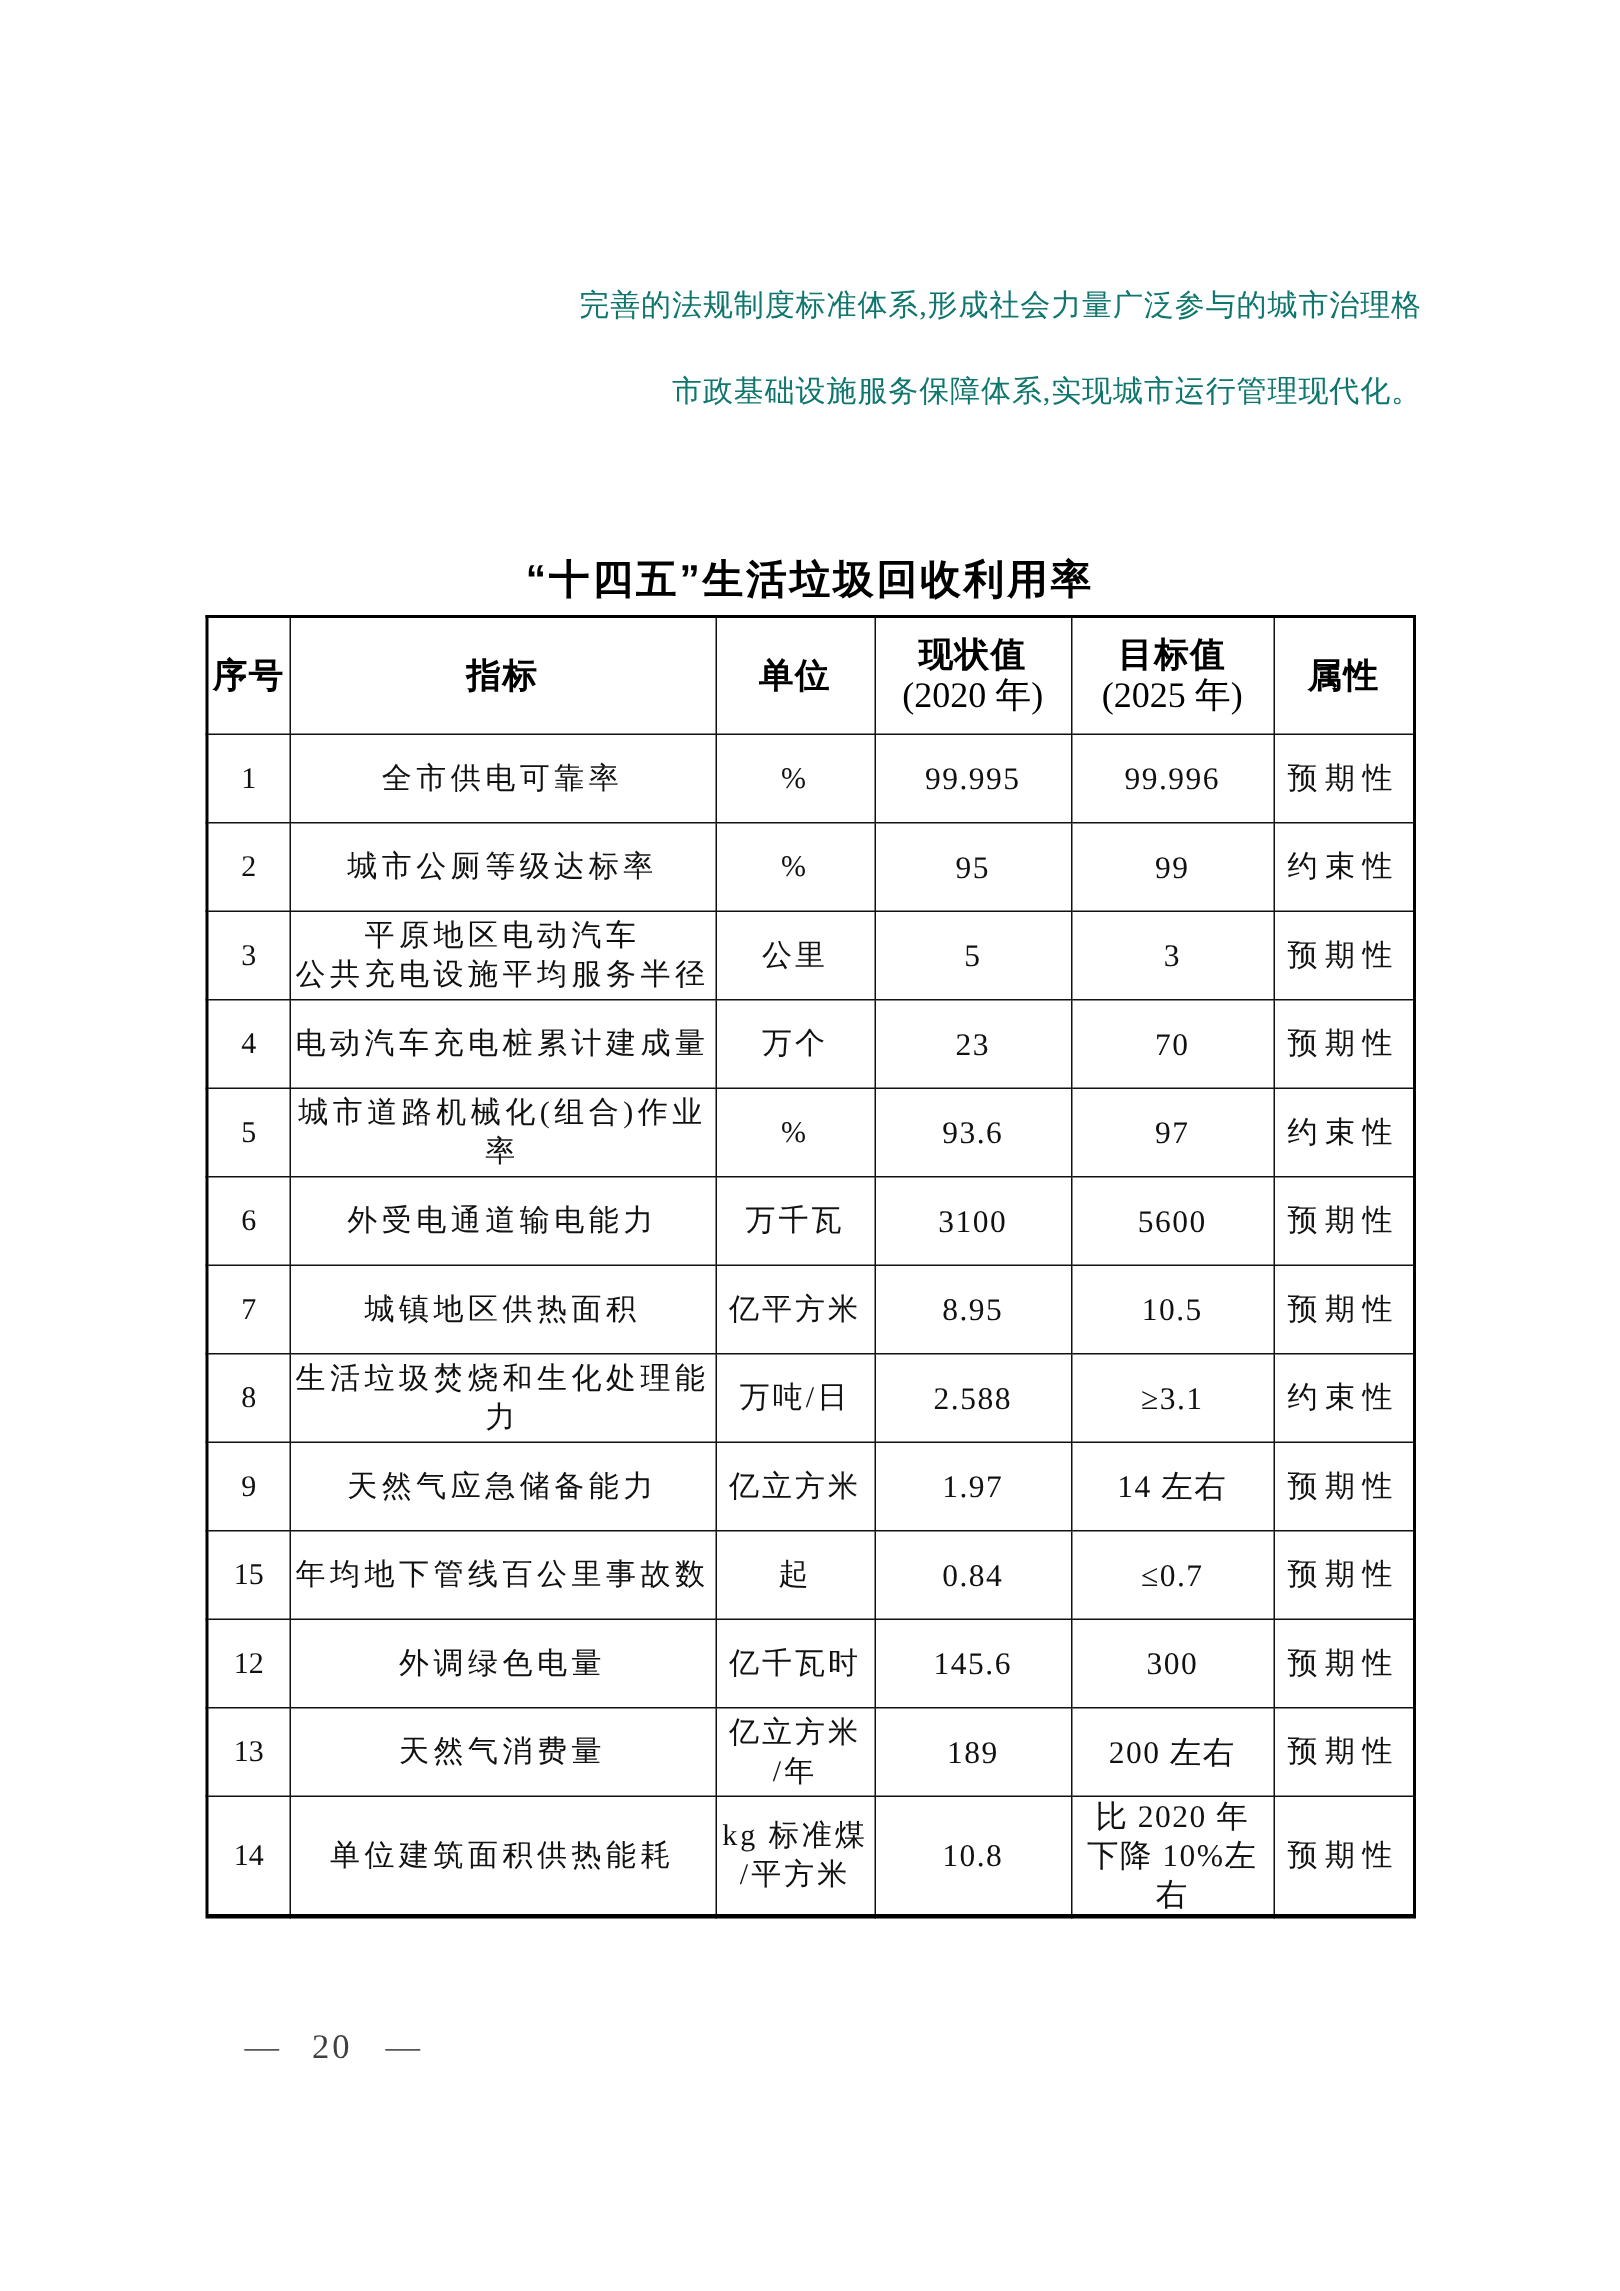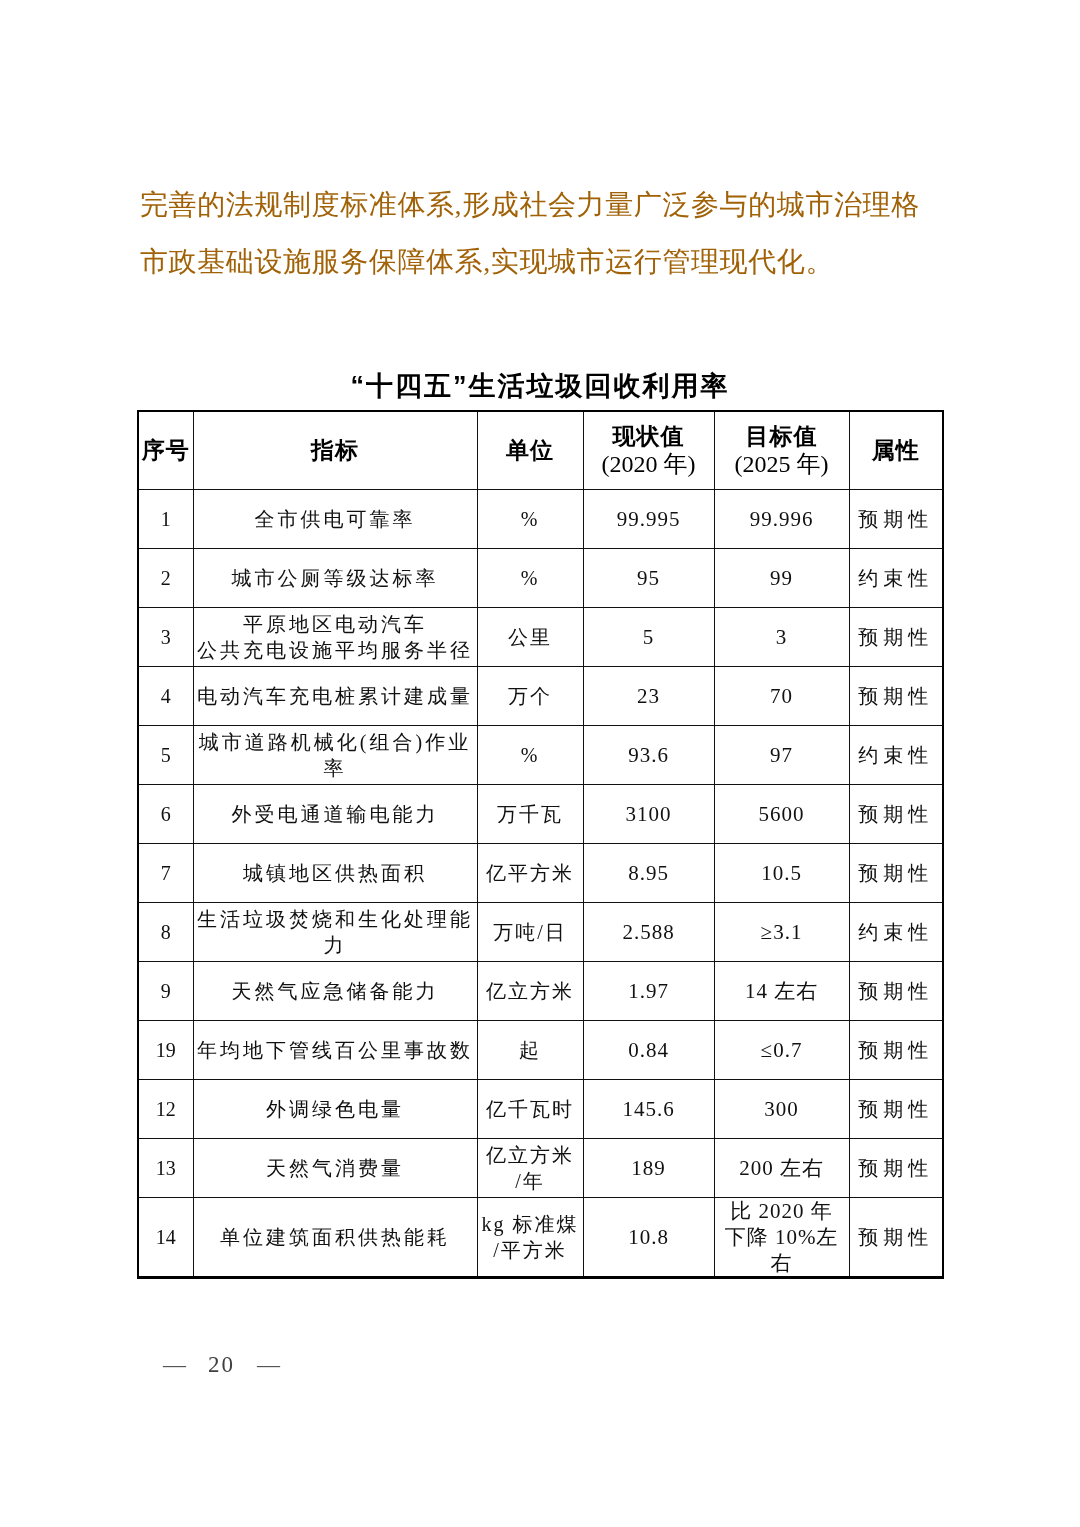--- a/index.html
+++ b/index.html
@@ -11,24 +11,25 @@
     background: #ffffff;
     color: #000;
     font-family: "Liberation Serif", "DejaVu Serif", serif;
     overflow: hidden;
   }
   .paragraph {
     position: absolute;
     left: 140px;
     top: 176px;
     width: 808px;
-    font-size: 28px;
+    font-size: 20px;
     line-height: 57px;
     letter-spacing: 0.6px;
-    color: #a16207;
+    color: #0f766e;
+    text-align: right;
   }
   .paragraph .pline { white-space: nowrap; }
   .doc-title {
     position: absolute;
     left: 0;
     top: 368px;
     width: 100%;
     text-align: center;
     font-family: "Liberation Sans", "DejaVu Sans", sans-serif;
     font-weight: bold;
@@ -199,21 +200,21 @@
         </tr>
         <tr>
           <td class="c0">9</td>
           <td class="c1">天然气应急储备能力</td>
           <td class="c2">亿立方米</td>
           <td class="c3">1.97</td>
           <td class="c4">14 左右</td>
           <td class="c5">预期性</td>
         </tr>
         <tr>
-          <td class="c0">19</td>
+          <td class="c0">15</td>
           <td class="c1">年均地下管线百公里事故数</td>
           <td class="c2">起</td>
           <td class="c3">0.84</td>
           <td class="c4">≤0.7</td>
           <td class="c5">预期性</td>
         </tr>
         <tr>
           <td class="c0">12</td>
           <td class="c1">外调绿色电量</td>
           <td class="c2">亿千瓦时</td>

